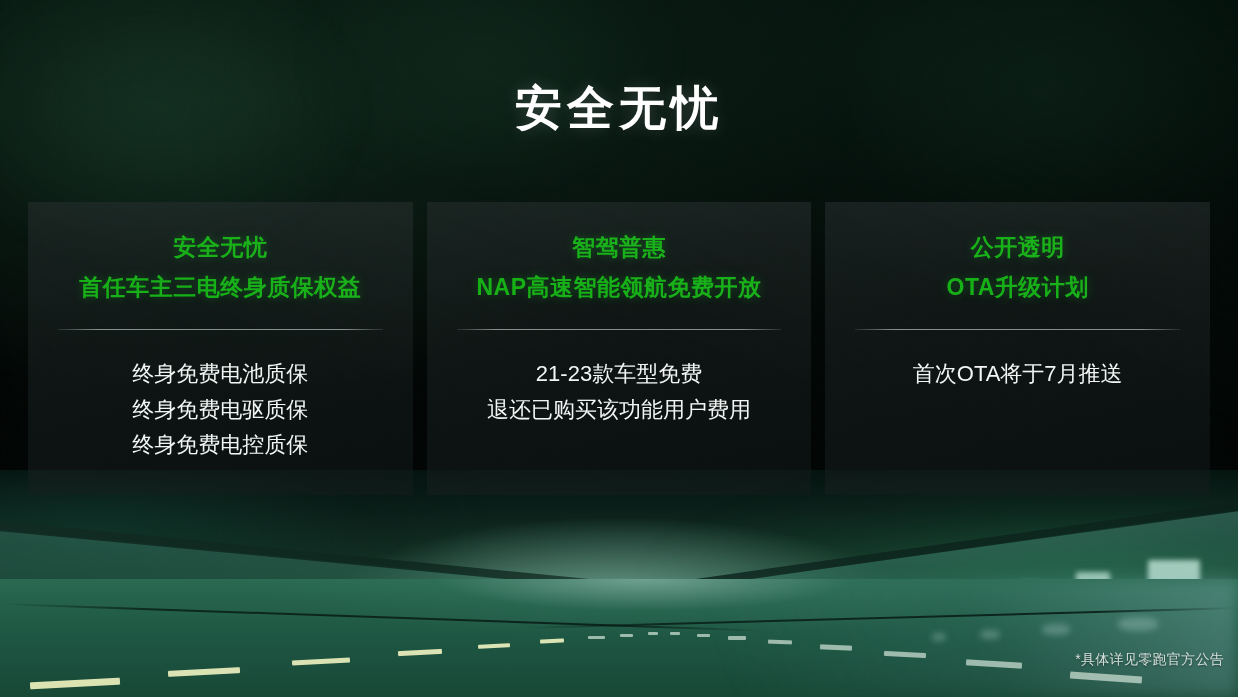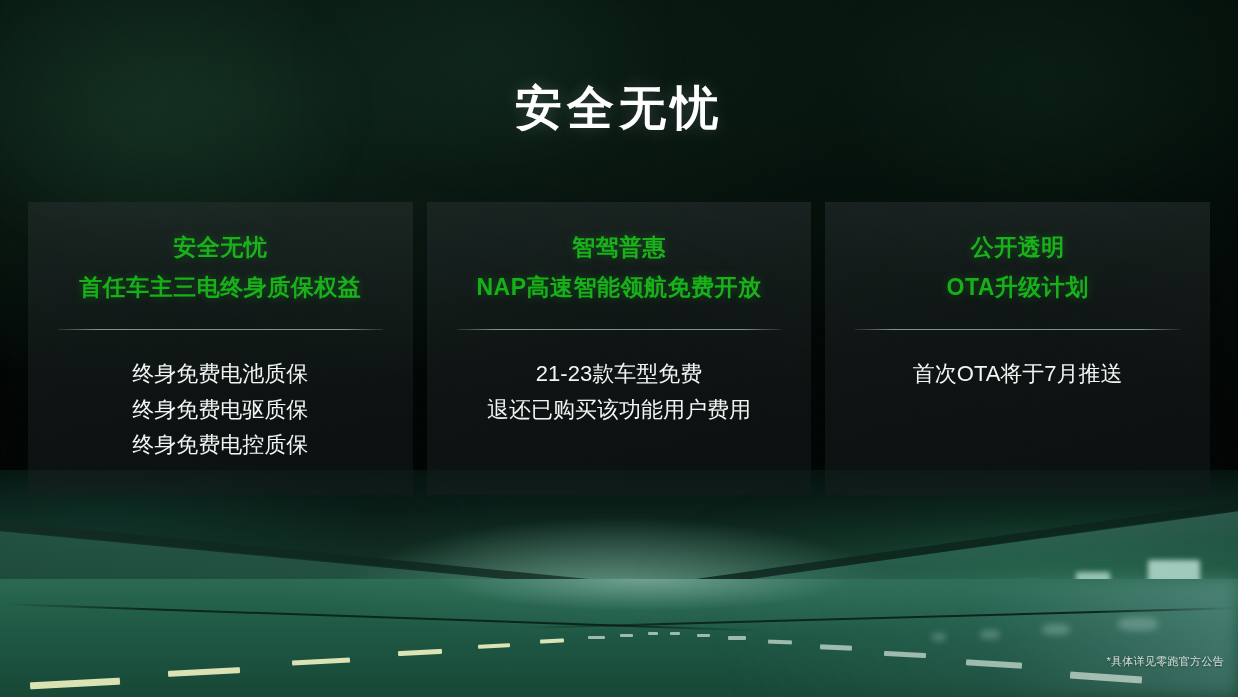--- a/index.html
+++ b/index.html
@@ -233,21 +233,21 @@
     line-height: 1.62;
   }
   .card-body div { white-space: nowrap; }
 
   
   .footnote {
     position: absolute;
     right: 14px;
     bottom: 28px;
     color: rgba(235,242,238,0.88);
-    font-size: 11px;
+    font-size: 14px;
     letter-spacing: 0.3px;
     text-shadow: 0 1px 2px rgba(0,0,0,0.45);
     margin-left: 44px;
   }
 </style>
 </head>
 <body>
 
 <div id="slide">
 

